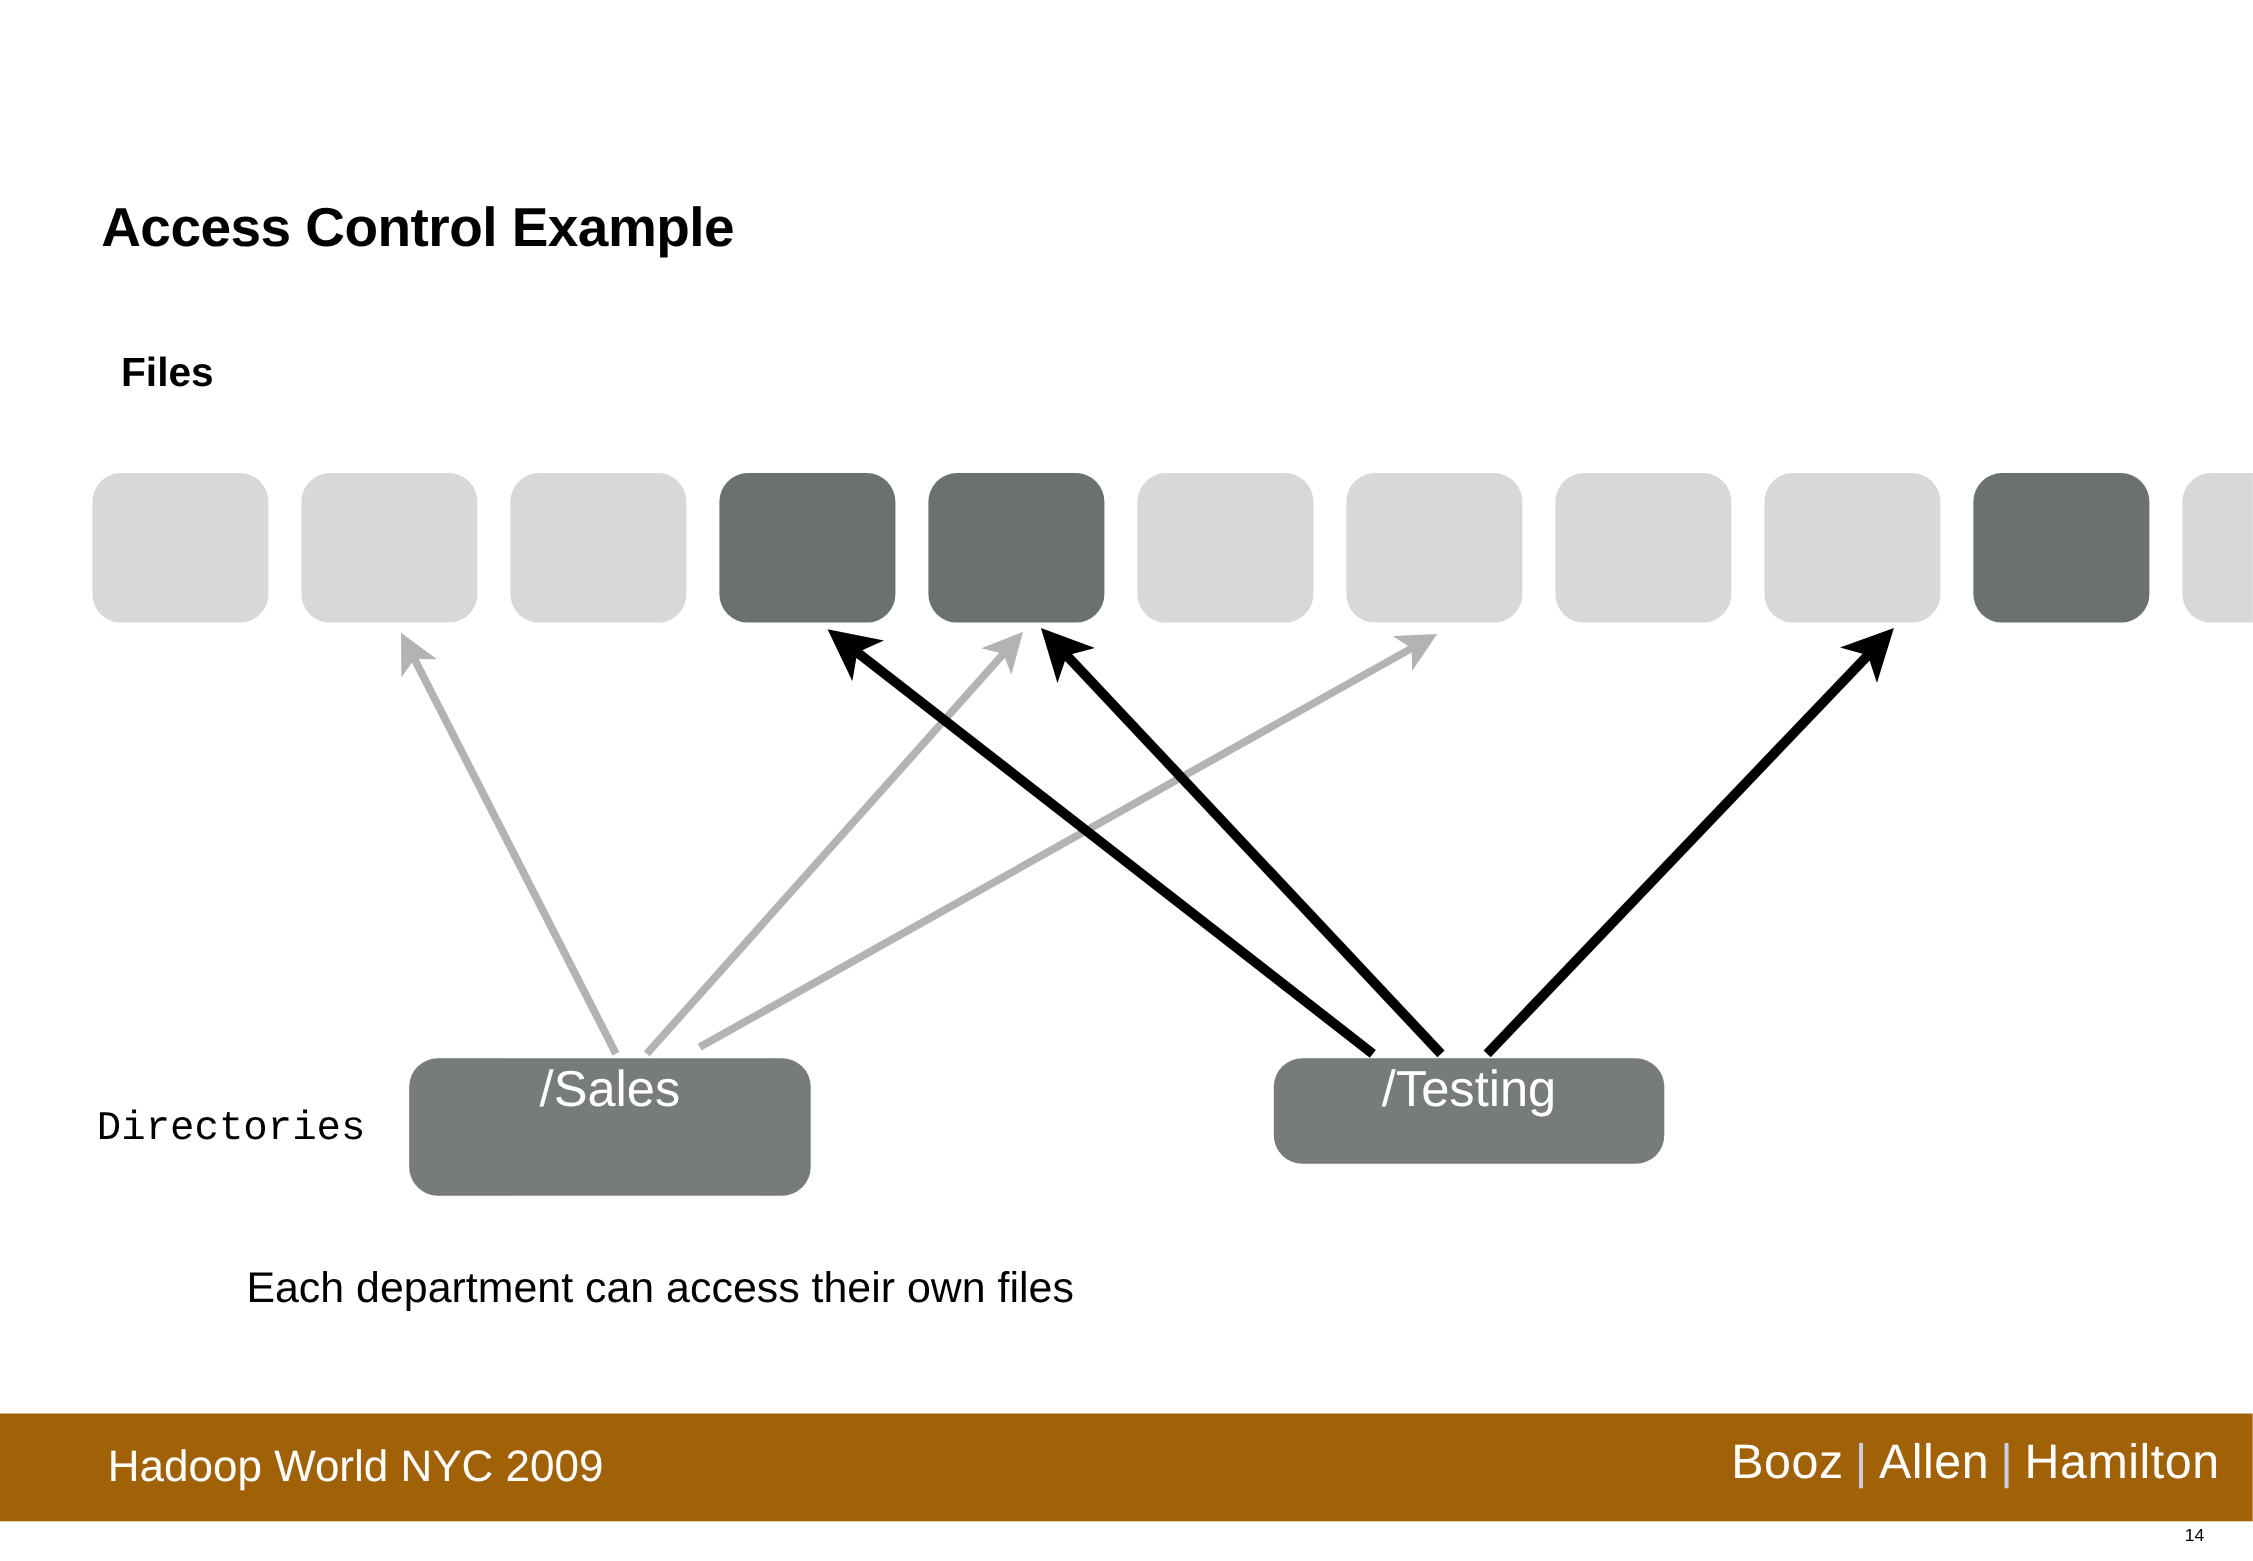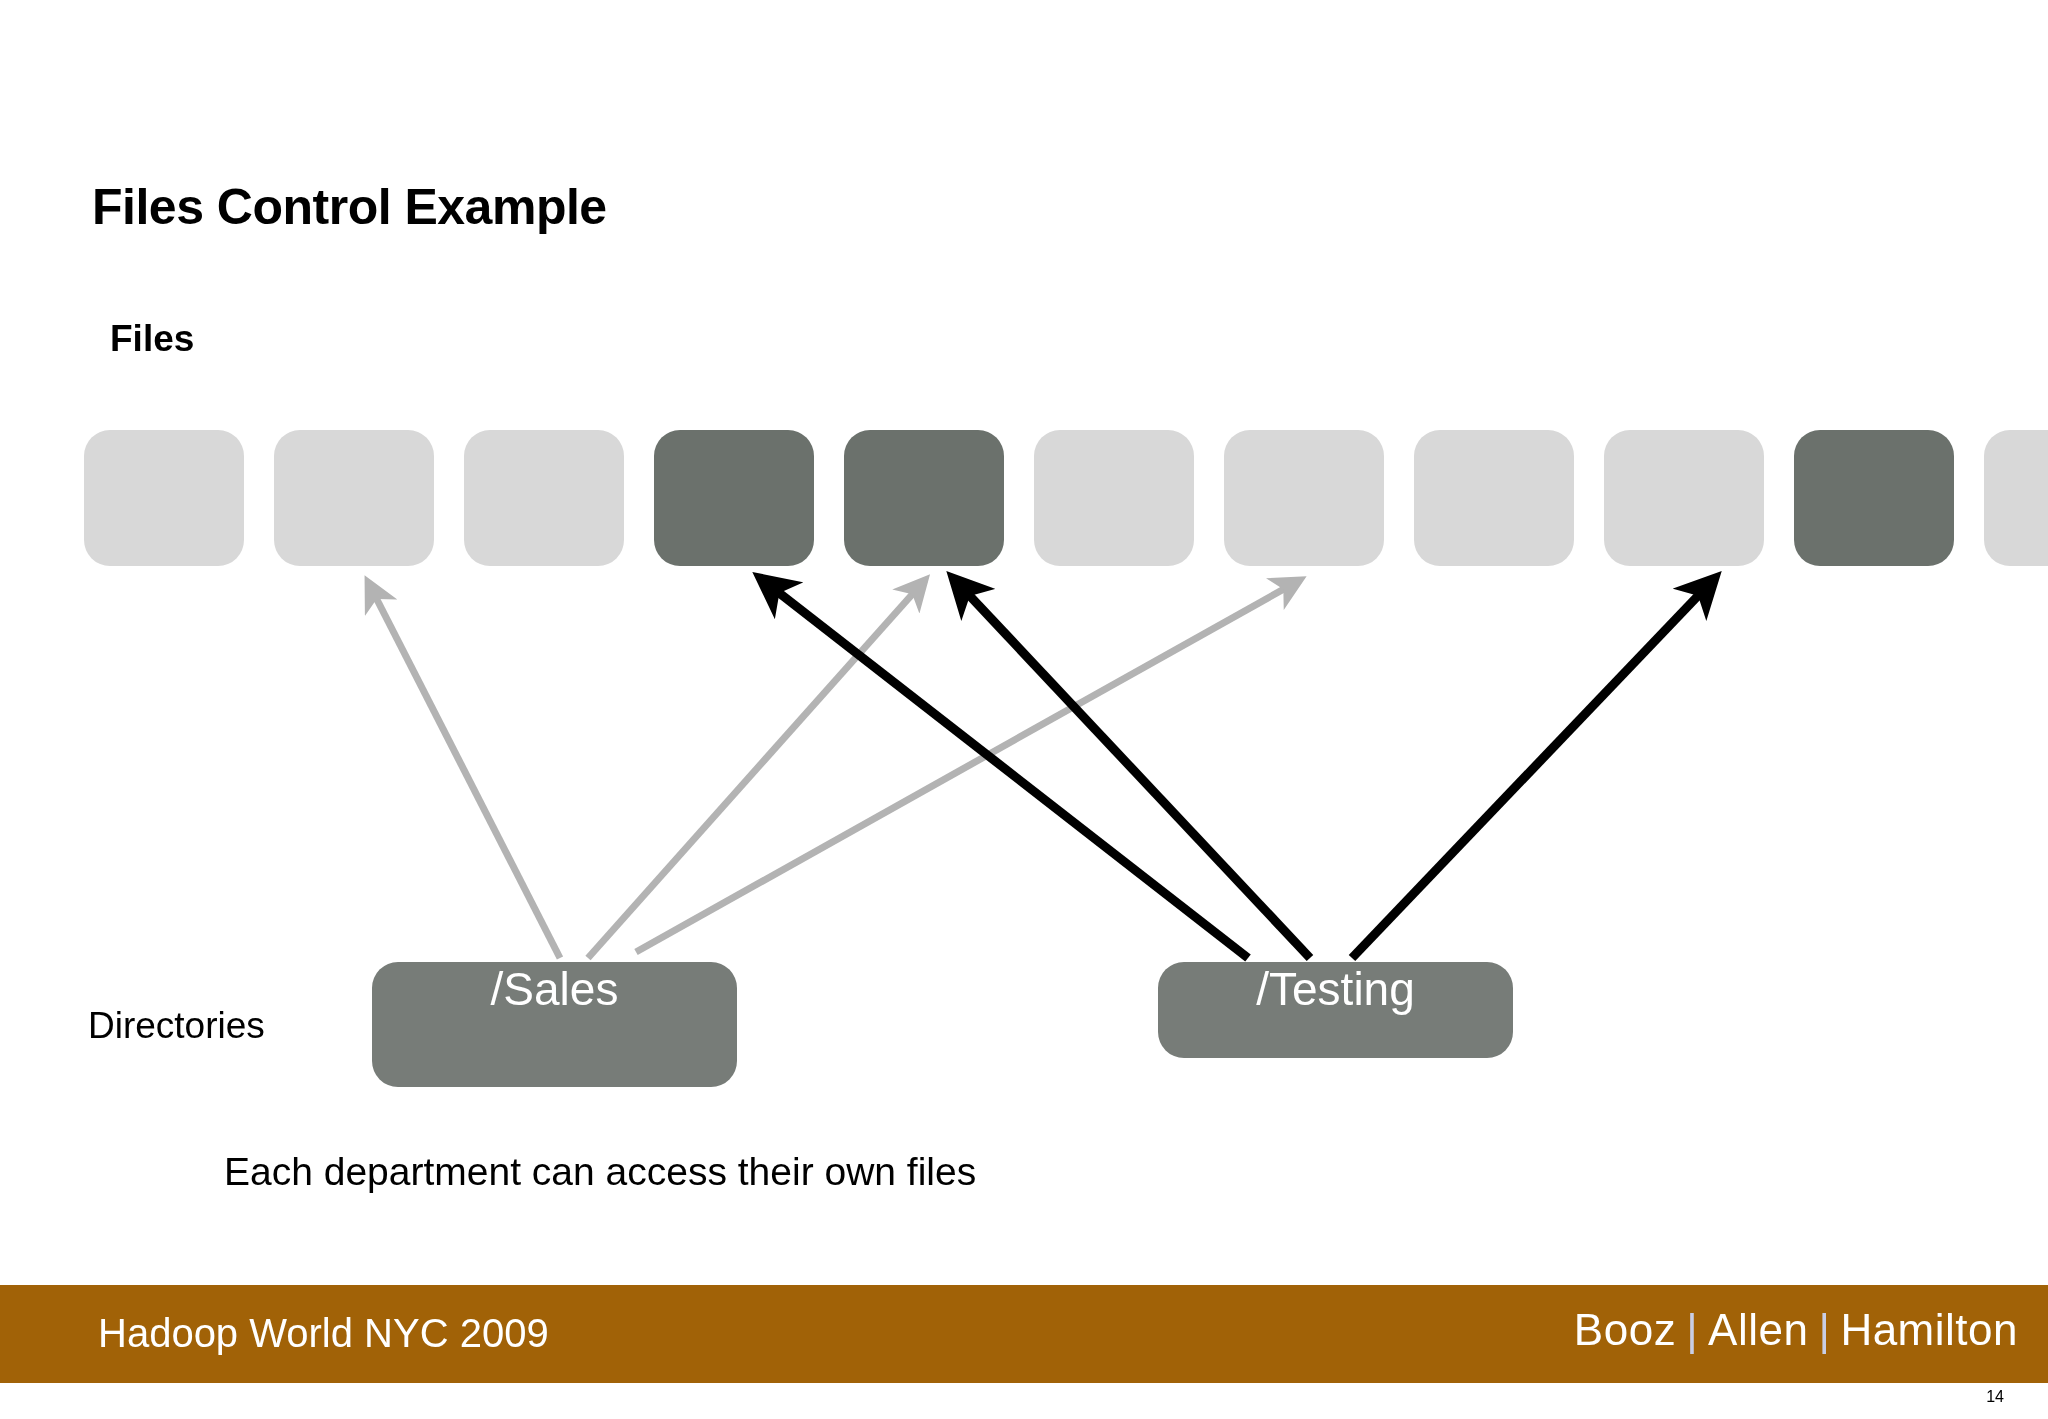--- a/index.html
+++ b/index.html
@@ -45,20 +45,21 @@
     white-space: nowrap;
     font-weight: bold;
   }
   .label-directories {
     position: absolute;
     left: 88px;
     top: 1005px;
     font-size: 37px;
     color: #000000;
     white-space: nowrap;
+    font-family: Liberation Mono, monospace;
   }
 
   
   #files-row {
     position: absolute;
     left: 0;
     top: 430px;
     width: 2048px;
     height: 140px;
   }
@@ -154,21 +155,21 @@
     width: 2048px;
     height: 1419px;
     pointer-events: none;
   }
 </style>
 </head>
 <body>
 
 <div id="slide">
 
-  <div class="slide-title">Files Control Example</div>
+  <div class="slide-title">Access Control Example</div>
 
   <div class="label-files">Files</div>
 
   <div class="label-directories">Directories</div>
 
   <div id="files-row">
       <div class="file-box light" style="left: 84px;"></div>
       <div class="file-box light" style="left: 274px;"></div>
       <div class="file-box light" style="left: 464px;"></div>
       <div class="file-box dark" style="left: 654px;"></div>

